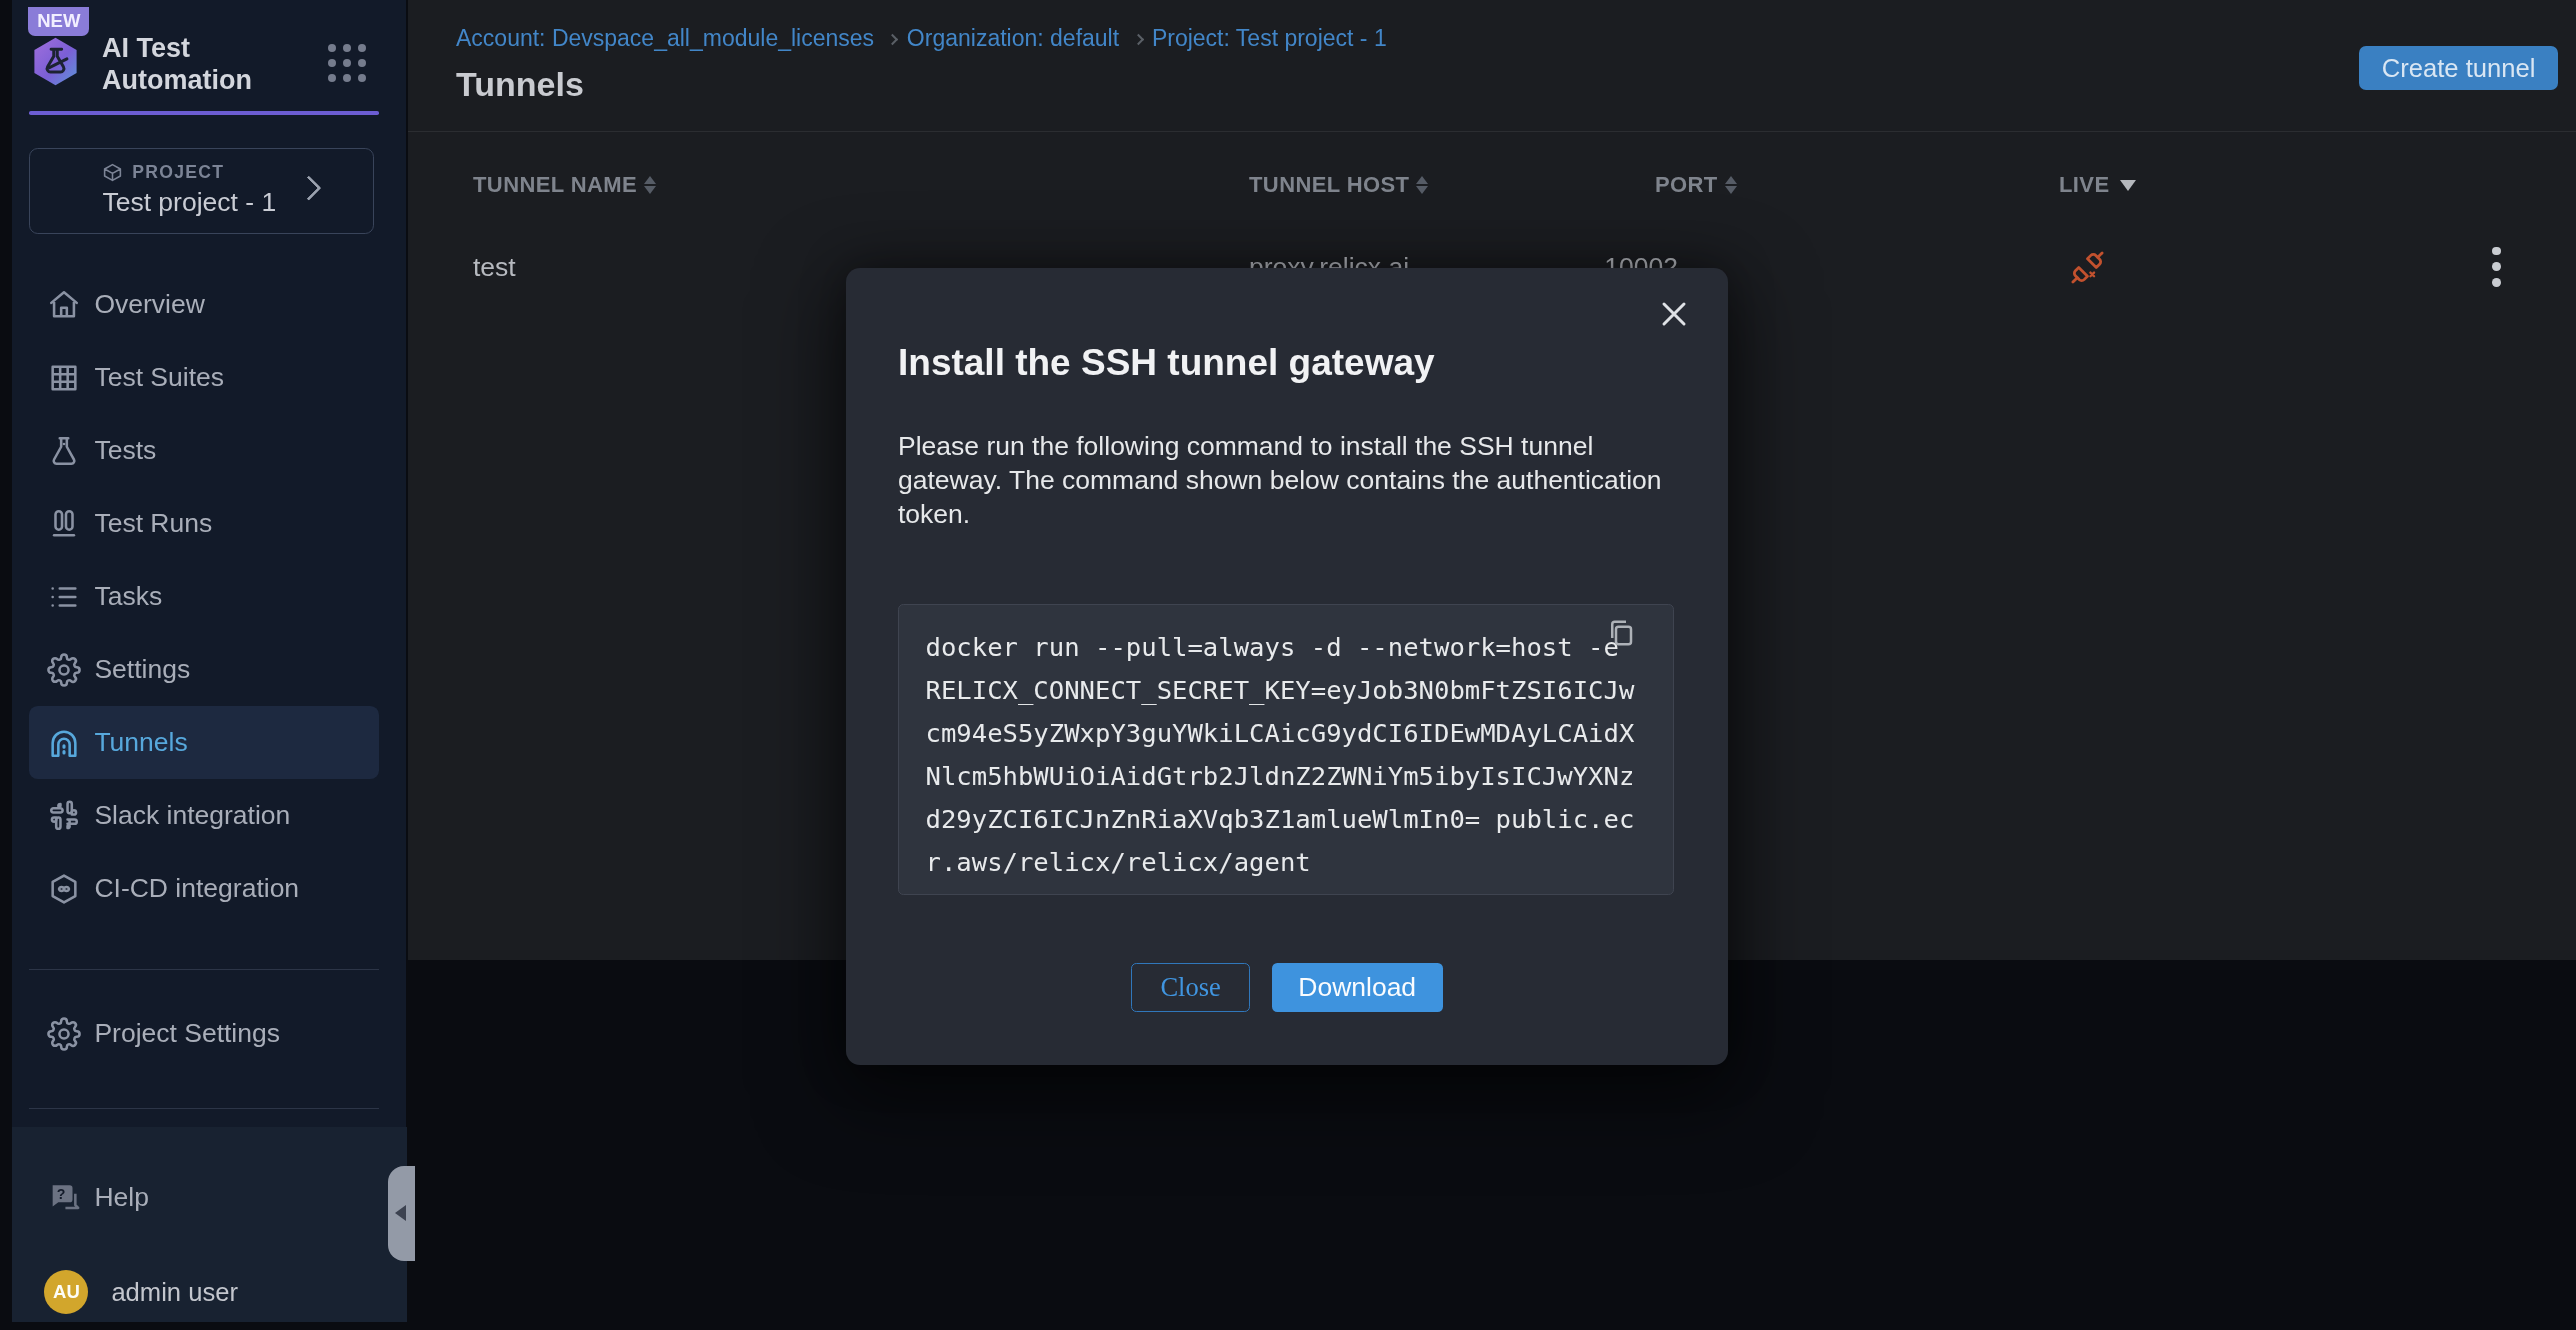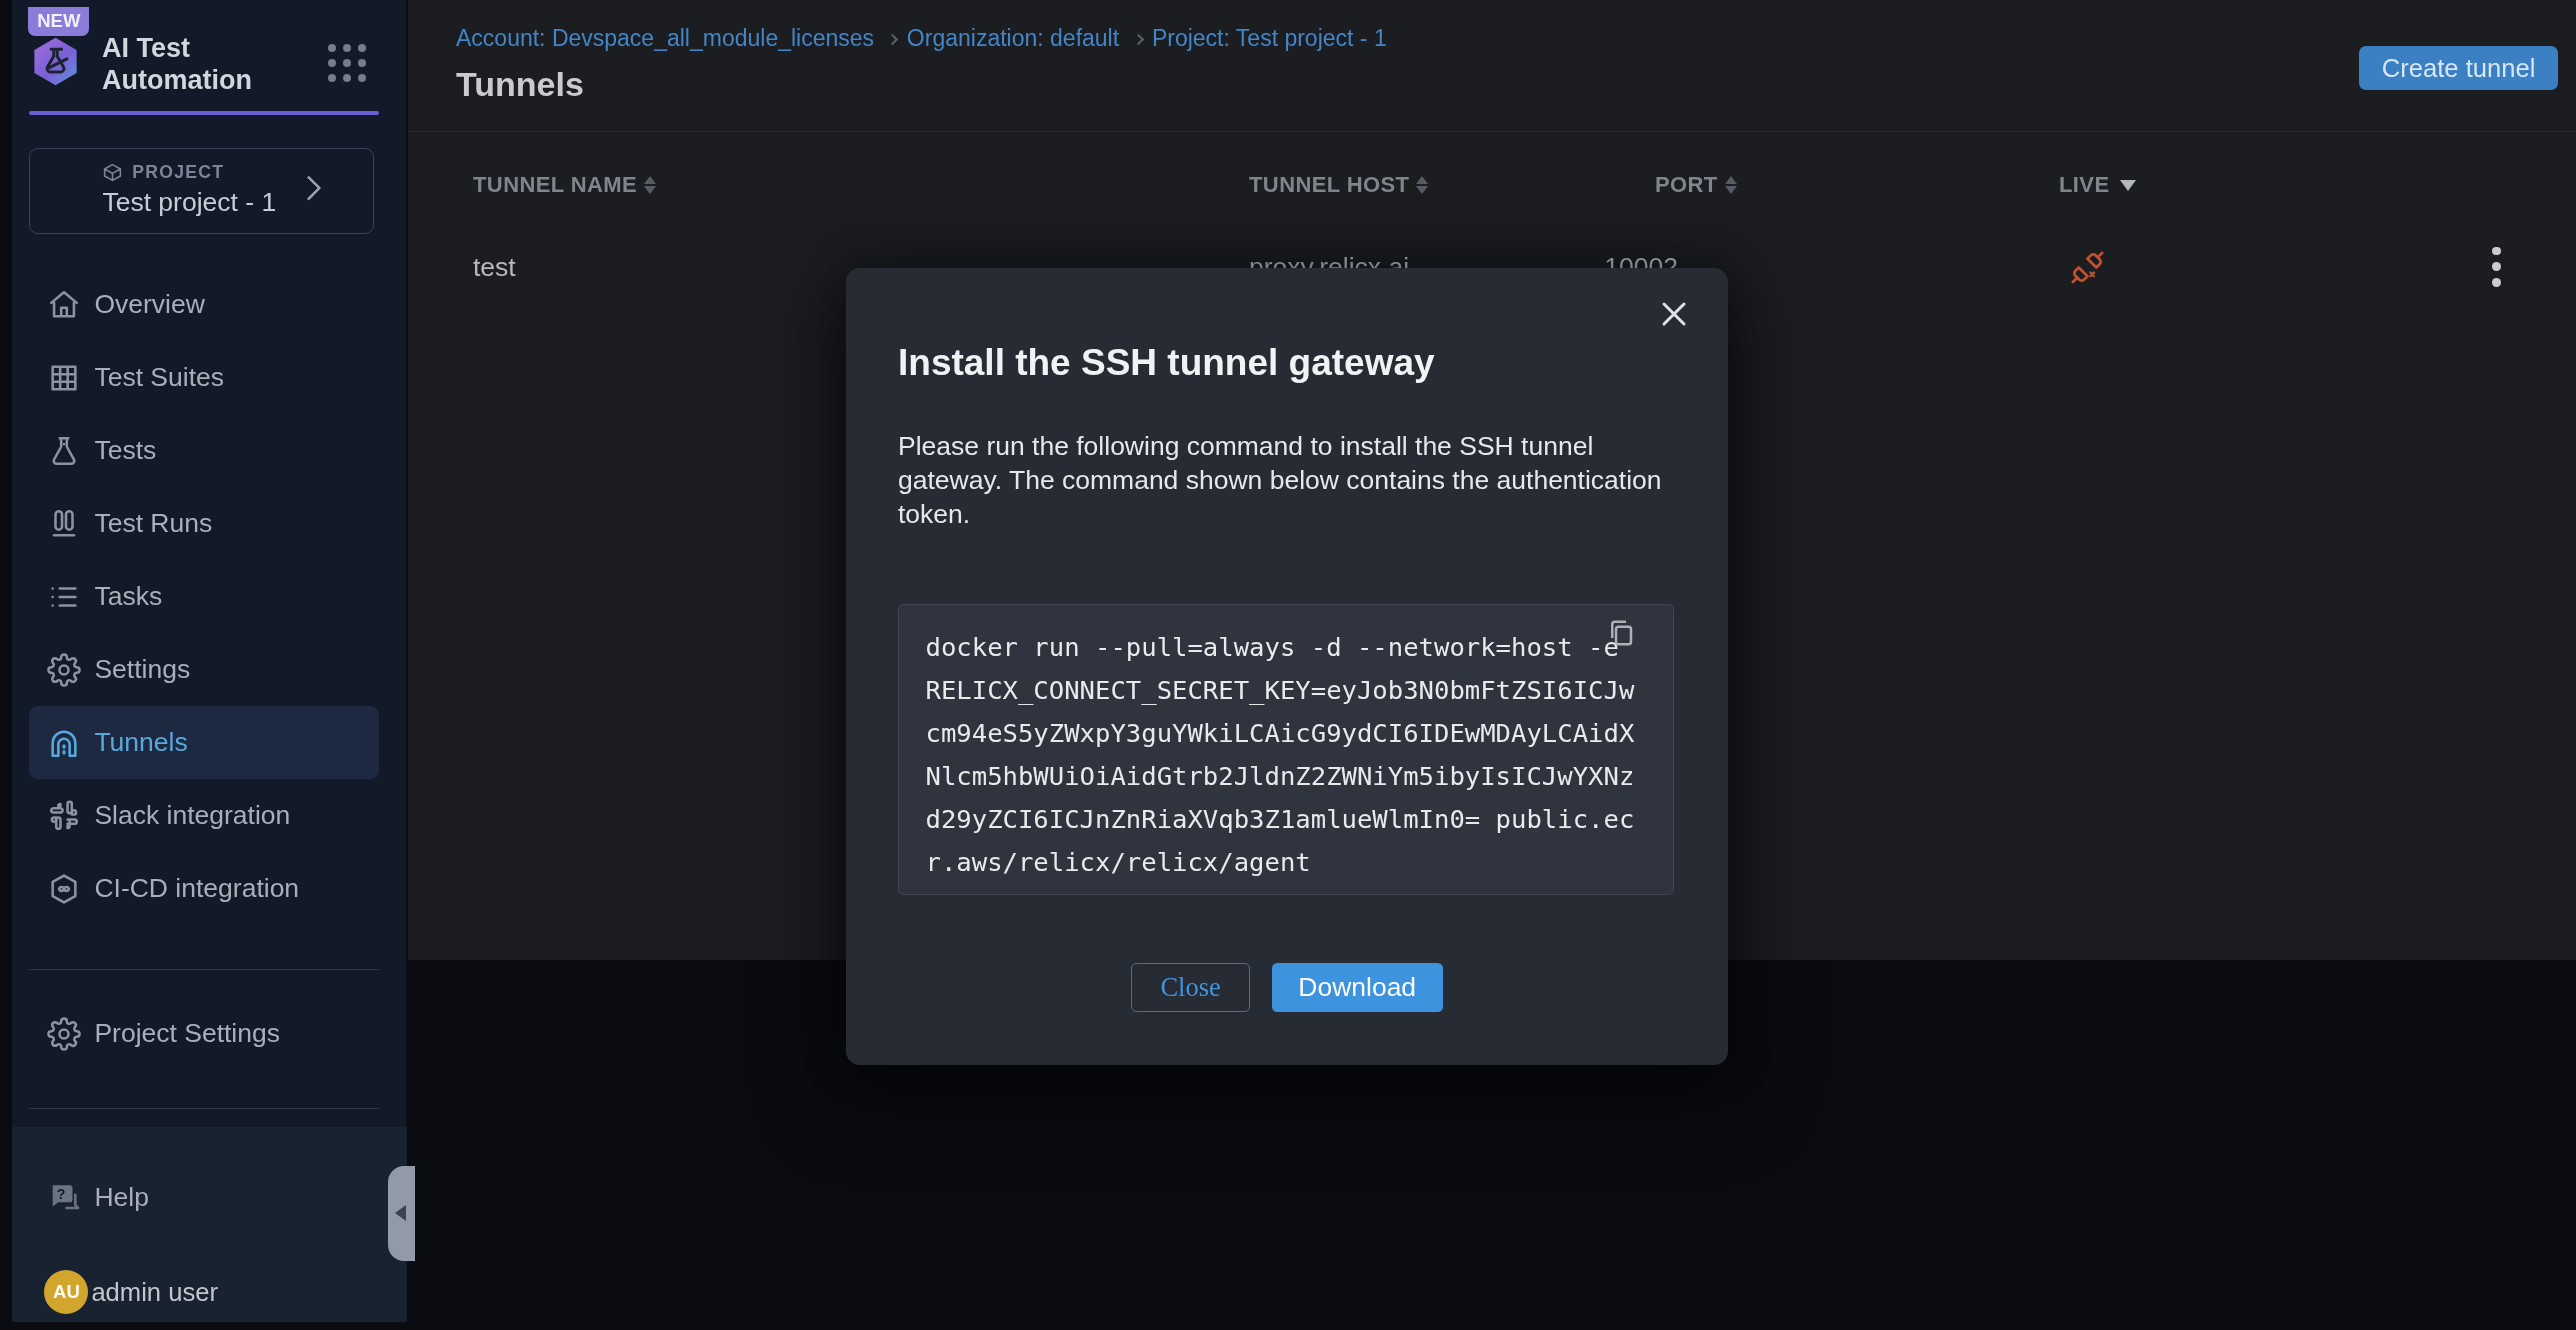--- a/index.html
+++ b/index.html
@@ -51,21 +51,21 @@
 
   .side-divider { position:absolute; left:17px; width:350px; height:0.9px; background:#2c3547; }
   .single-item { position:absolute; left:17px; width:350px; }
 
   .collapse-handle { position:absolute; left:388px; top:1166px; width:26.5px; height:95px;
                      background:#939aa7; border-radius:16px 0 0 16px; cursor:pointer; z-index:5; }
   .collapse-handle::after { content:""; position:absolute; left:7px; top:39px;
                             border-right:11.5px solid #3c4250; border-top:8.8px solid transparent;
                             border-bottom:8.8px solid transparent; }
 
-  .user-row { position:absolute; left:32px; top:1270px; display:flex; align-items:center; gap:3px; cursor:pointer; }
+  .user-row { position:absolute; left:32px; top:1270px; display:flex; align-items:center; gap:23px; cursor:pointer; }
   .avatar { width:44px; height:44px; border-radius:50%; background:#d2a62c; color:#fdfdf6;
             font-size:18.5px; font-weight:bold; display:flex; align-items:center; justify-content:center; }
   .user-name { font-size:25.6px; color:#c3c6cd; }
 
   
   .main { position:absolute; left:408px; top:0; width:2168px; height:960px; background:#1b1d21; }
   .breadcrumb { position:absolute; left:48px; top:25px; font-size:23px; color:#4286c8; }
   .breadcrumb a { color:#4286c8; text-decoration:none; cursor:pointer; }
   .crumb-sep { display:inline-block; margin:0 12.4px; width:8px; height:8px;
                border-top:2.6px solid #5a5f66; border-right:2.6px solid #5a5f66;

